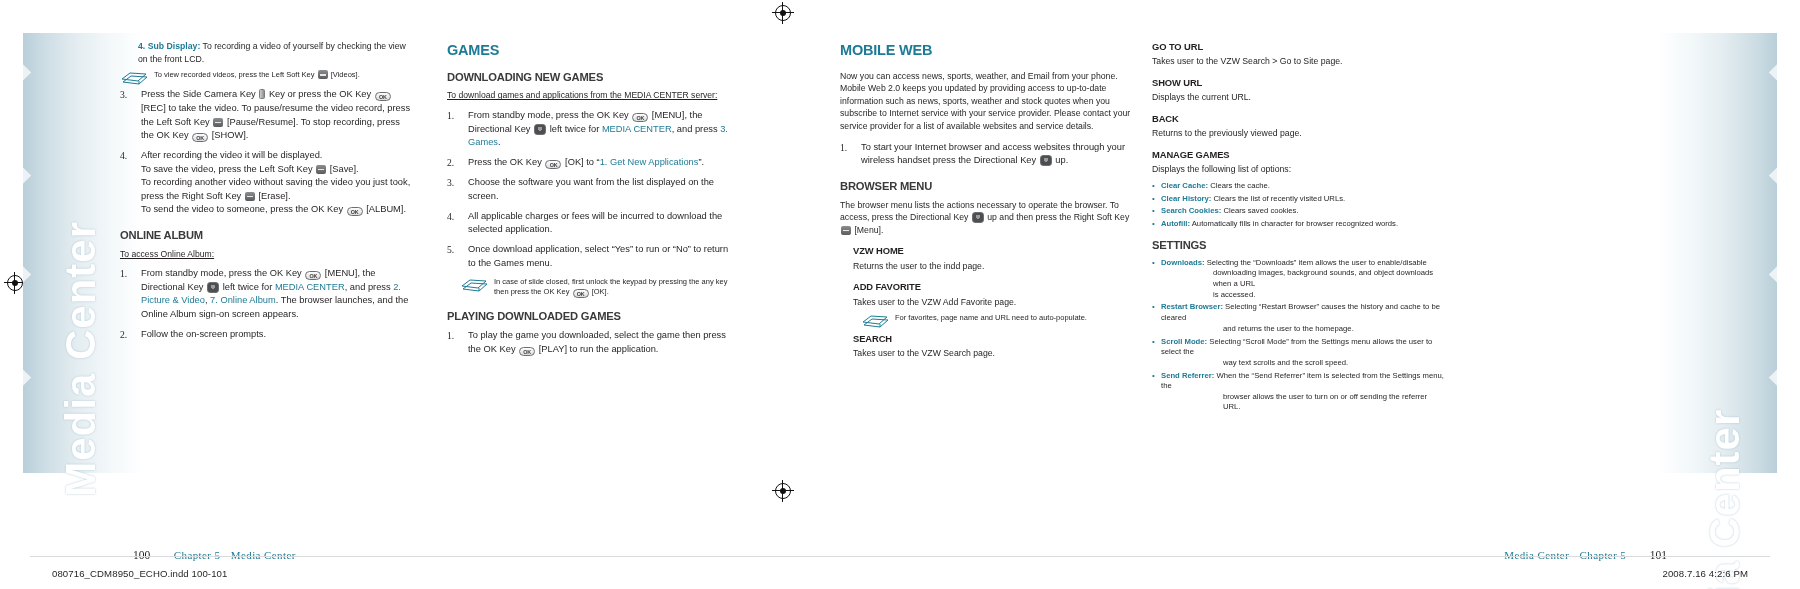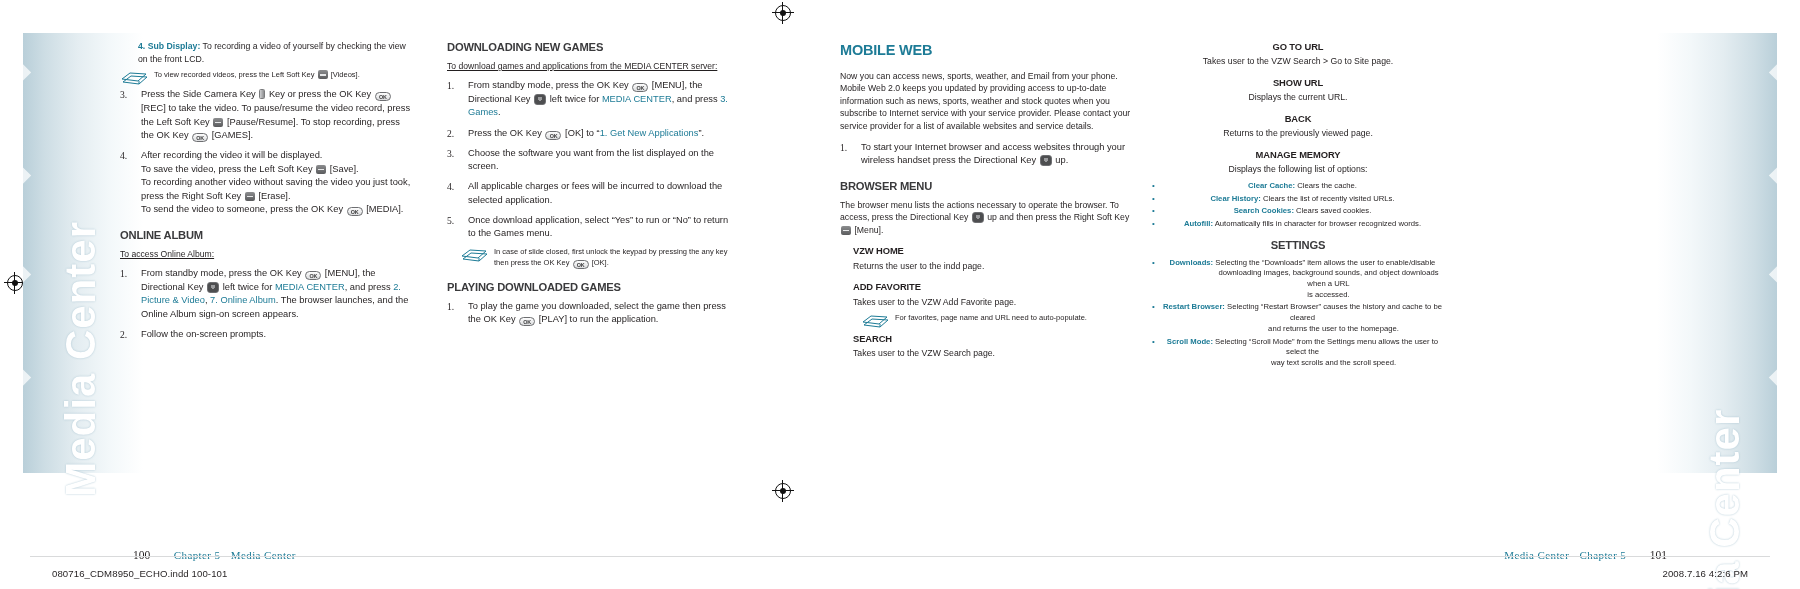--- a/index.html
+++ b/index.html
@@ -98,21 +98,21 @@
   .col {
     position: absolute;
     top: 40px;
     font-size: 8.6px;
     line-height: 1.42;
     color: #231f20;
   }
   #col1 { left: 120px; width: 292px; }
   #col2 { left: 447px; width: 290px; }
   #col3 { left: 840px; width: 292px; }
-  #col4 { left: 1152px; width: 292px; text-align: center; }
+  #col4 { left: 1152px; width: 292px; }
 
   h1.sec {
     font-size: 14.5px;
     font-weight: bold;
     color: #1d7b96;
     letter-spacing: -0.2px;
     margin-bottom: 9px;
   }
   h2.sub {
     font-size: 11.2px;
@@ -338,47 +338,48 @@
           <path d="M3 11 L11 5 L27 6 L19 13 Z" fill="none" stroke="#1d7b96" stroke-width="1"></path>
           <path d="M19 13 L19 10" stroke="#1d7b96" stroke-width="1"></path>
         </svg>
       </span>
       <span>To view recorded videos, press the Left Soft Key </span><span class="softkey"></span><span> [Videos].</span>
     </div>
 
     <ol class="steps">
       <li>
         <span class="num">3.</span>
-        <span>Press the Side Camera Key </span><span class="sidekey"></span><span> Key or press the OK Key </span><span class="okkey">OK</span><span> [REC] to take the video. To pause/resume the video record, press the Left Soft Key </span><span class="softkey"></span><span> [Pause/Resume]. To stop recording, press the OK Key </span><span class="okkey">OK</span><span> [GAMES].</span>
+        <span>Press the Side Camera Key </span><span class="sidekey"></span><span> Key or press the OK Key </span><span class="okkey">OK</span><span> [REC] to take the video. To pause/resume the video record, press the Left Soft Key </span><span class="softkey"></span><span> [Pause/Resume]. To stop recording, press the OK Key </span><span class="okkey">OK</span><span> [SHOW].</span>
       </li>
       <li>
         <span class="num">4.</span>
         <span>After recording the video it will be displayed.</span><br>
         <span>To save the video, press the Left Soft Key </span><span class="softkey"></span><span> [Save].</span><br>
         <span>To recording another video without saving the video you just took, press the Right Soft Key </span><span class="softkey"></span><span> [Erase].</span><br>
-        <span>To send the video to someone, press the OK Key </span><span class="okkey">OK</span><span> [MEDIA].</span>
+        <span>To send the video to someone, press the OK Key </span><span class="okkey">OK</span><span> [ALBUM].</span>
       </li>
     </ol>
 
     <h2 class="sub">ONLINE ALBUM</h2>
     <p class="lead">To access Online Album:</p>
 
     <ol class="steps">
       <li>
         <span class="num">1.</span>
         <span>From standby mode, press the OK Key </span><span class="okkey">OK</span><span> [MENU], the Directional Key </span><span class="navkey"></span><span> left twice for </span><span class="teal">MEDIA CENTER</span><span>, and press </span><span class="teal">2. Picture &amp; Video</span><span>, </span><span class="teal">7. Online Album</span><span>. The browser launches, and the Online Album sign-on screen appears.</span>
       </li>
       <li>
         <span class="num">2.</span>
         <span>Follow the on-screen prompts.</span>
       </li>
     </ol>
   </div>
 
   <div class="col" id="col2">
+    <h1 class="sec">GAMES</h1>
 
     <h2 class="sub first">DOWNLOADING NEW GAMES</h2>
     <p class="lead">To download games and applications from the MEDIA CENTER server:</p>
 
     <ol class="steps">
       <li>
         <span class="num">1.</span>
         <span>From standby mode, press the OK Key </span><span class="okkey">OK</span><span> [MENU], the Directional Key </span><span class="navkey"></span><span> left twice for </span><span class="teal">MEDIA CENTER</span><span>, and press </span><span class="teal">3. Games</span><span>.</span>
       </li>
       <li>
@@ -462,21 +463,21 @@
   <div class="col" id="col4">
     <h3 class="item" style="margin-top:0;">GO TO URL</h3>
     <p class="body">Takes user to the VZW Search &gt; Go to Site page.</p>
 
     <h3 class="item">SHOW URL</h3>
     <p class="body">Displays the current URL.</p>
 
     <h3 class="item">BACK</h3>
     <p class="body">Returns to the previously viewed page.</p>
 
-    <h3 class="item">MANAGE MEMORY</h3>
+    <h3 class="item">MANAGE GAMES</h3>
     <p class="body">Displays the following list of options:</p>
 
     <ul class="bullets">
       <li>
         <span class="term">Clear Cache:</span><span> Clears the cache.</span>
       </li>
       <li>
         <span class="term">Clear History:</span><span> Clears the list of recently visited URLs.</span>
       </li>
       <li>
@@ -495,20 +496,24 @@
         <span class="hang">downloading images, background sounds, and object downloads when a URL</span>
         <span class="hang">is accessed.</span>
       </li>
       <li>
         <span class="term">Restart Browser:</span><span> Selecting “Restart Browser” causes the history and cache to be cleared</span>
         <span class="hang2">and returns the user to the homepage.</span>
       </li>
       <li>
         <span class="term">Scroll Mode:</span><span> Selecting “Scroll Mode” from the Settings menu allows the user to select the</span>
         <span class="hang2">way text scrolls and the scroll speed.</span>
+      </li>
+      <li>
+        <span class="term">Send Referrer:</span><span> When the “Send Referrer” item is selected from the Settings menu, the</span>
+        <span class="hang2">browser allows the user to turn on or off sending the referrer URL.</span>
       </li>
     </ul>
   </div>
 
   <div class="pfoot" id="foot-left">
     <span class="pnum">100</span>
     <span style="display:inline-block; width:18px;"></span>
     <span class="ptitle">Chapter 5 - Media Center</span>
   </div>
 

